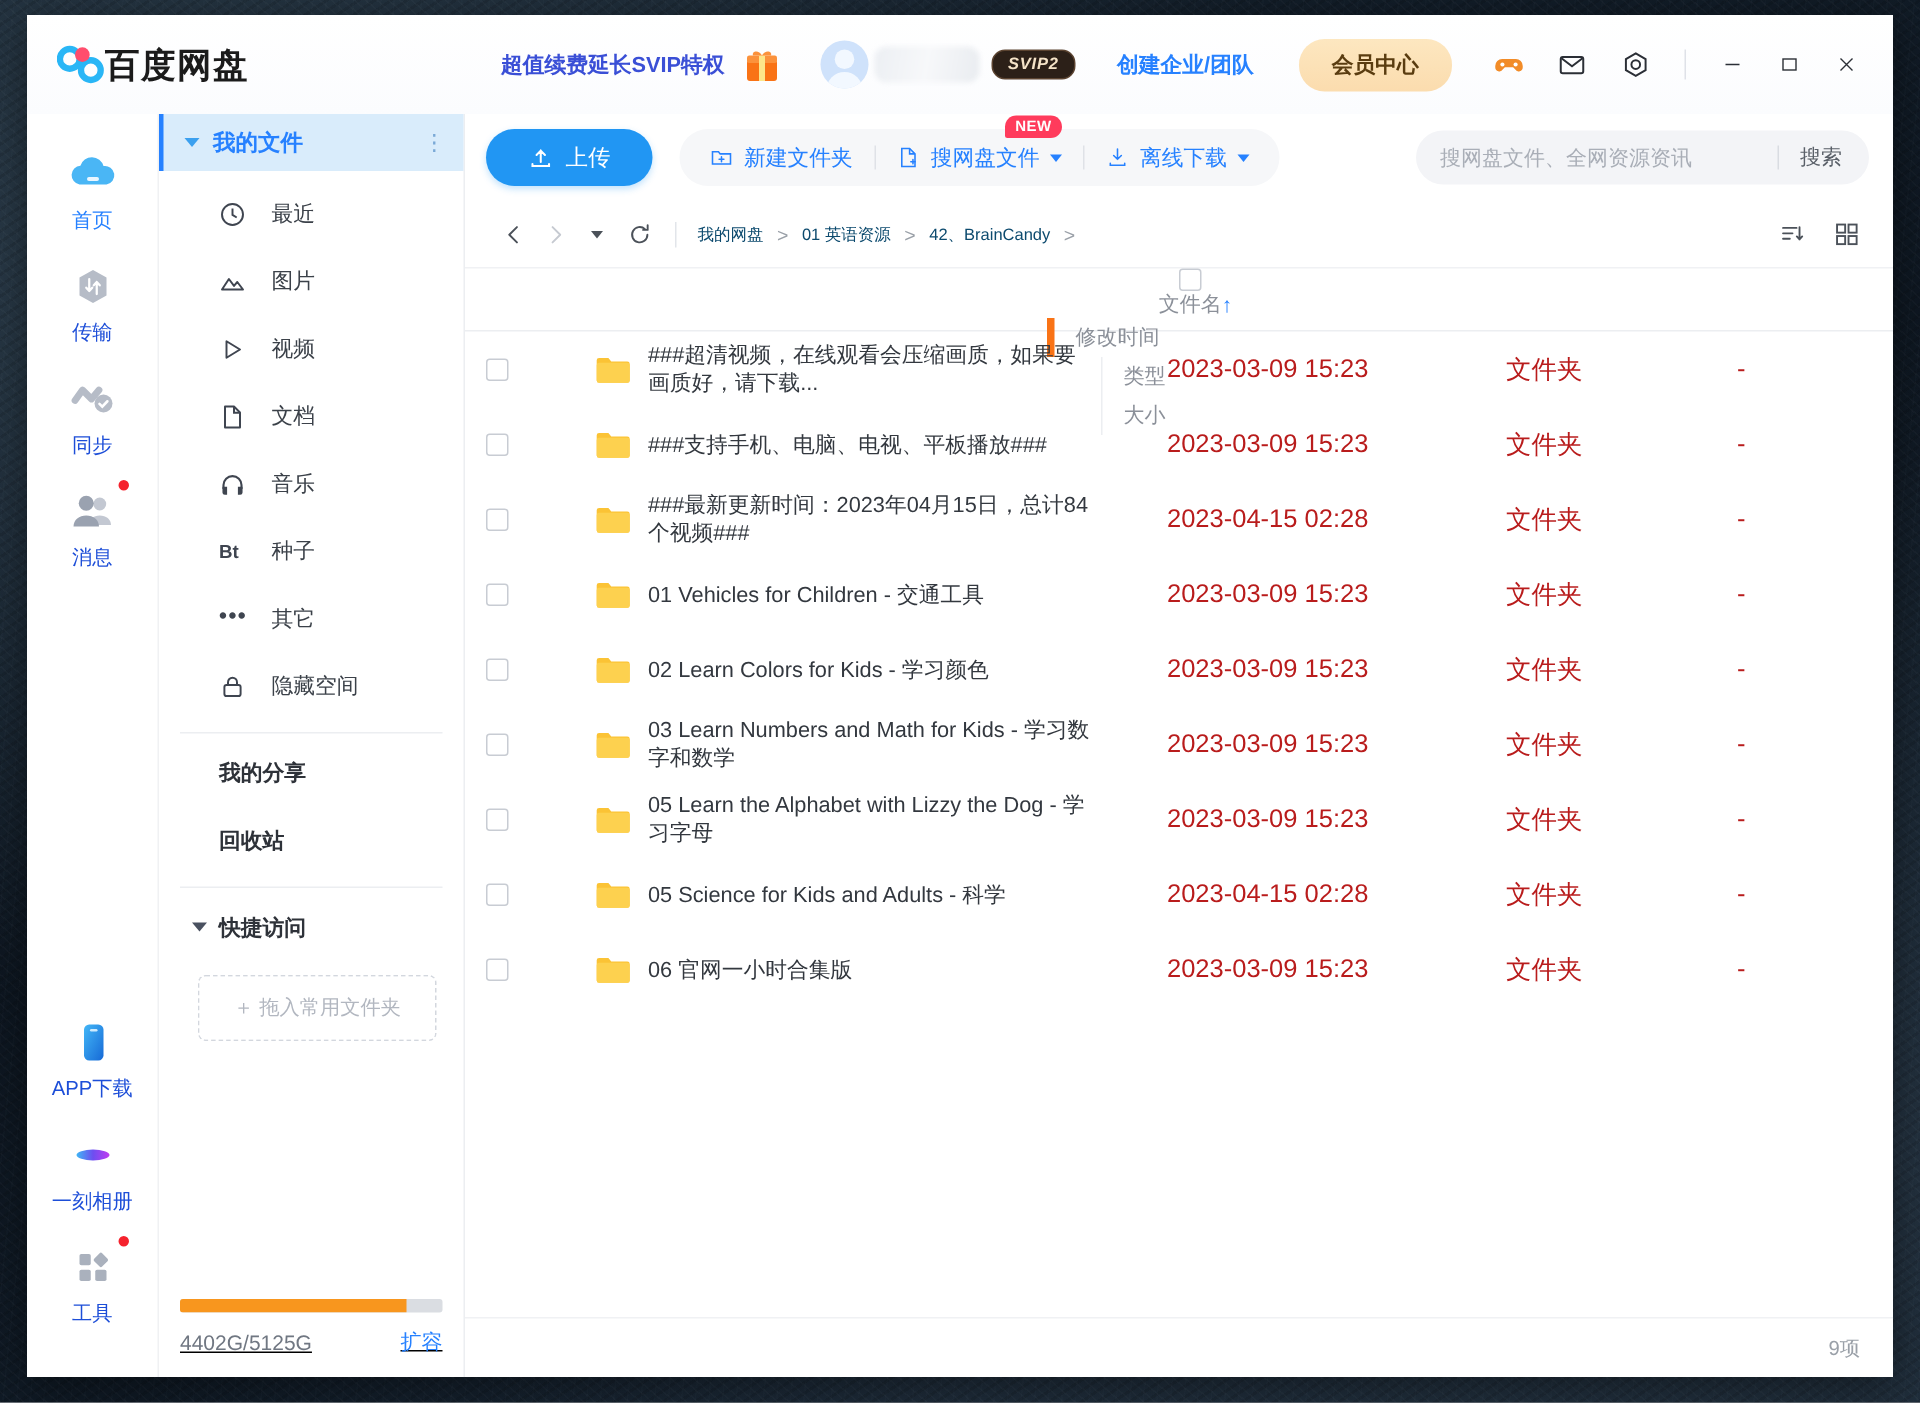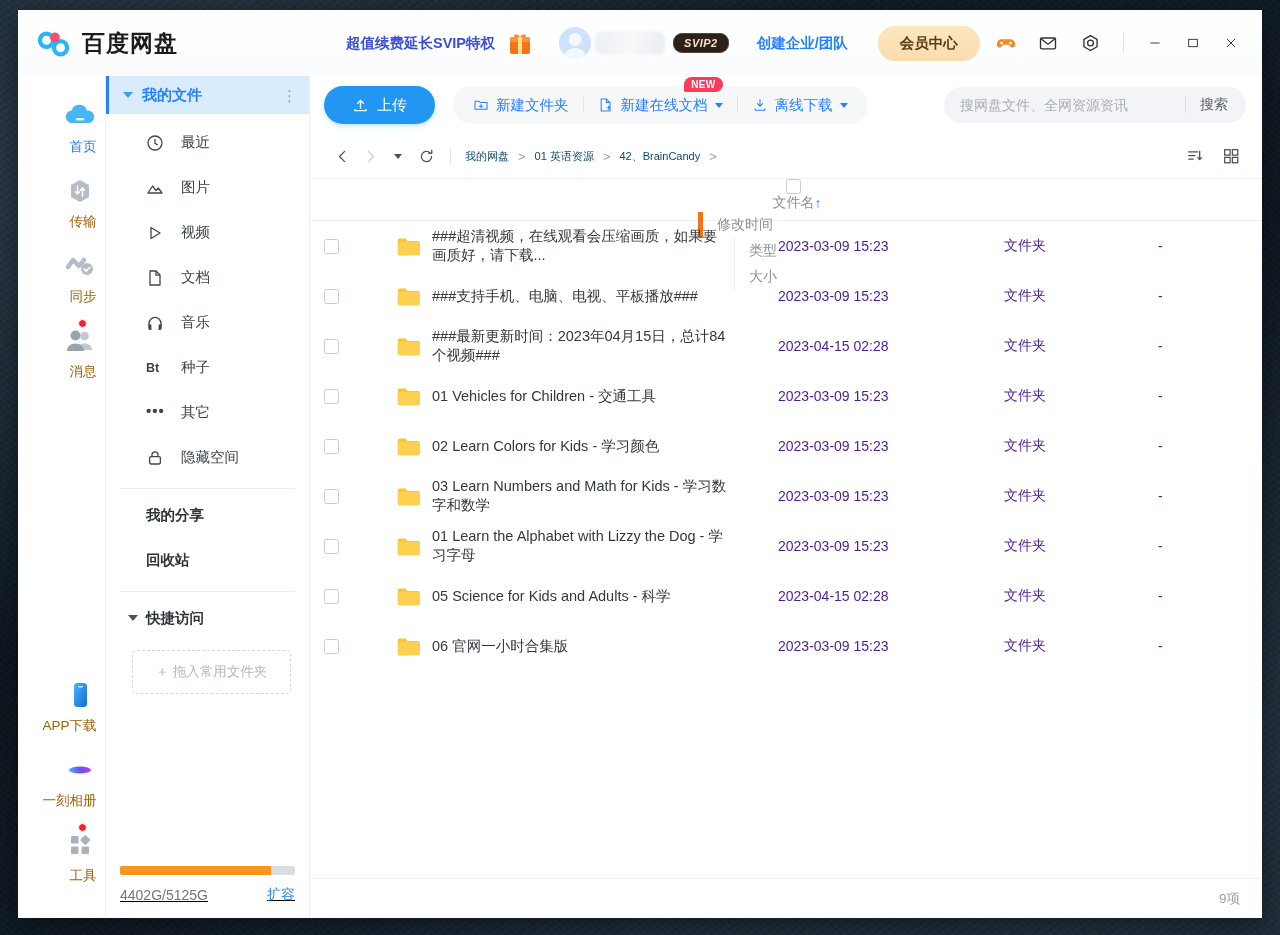--- a/index.html
+++ b/index.html
@@ -40,21 +40,21 @@
   }
 
   
   .titlebar {
     height: 66px;
     background: linear-gradient(180deg,#ffffff 0%, #fbfcfe 100%);
     display: flex; align-items: center;
     padding: 0 14px 0 20px;
     position: relative;
   }
-  .brand { display: flex; align-items: flex-end; gap: 12px; }
+  .brand { display: flex; align-items: center; }
   .brand-logo { width: 32px; height: 30px; flex: none; }
   .brand-name {
     font-size: 23px; font-weight: bold; color: #1b1b1b;
     letter-spacing: 1px;
   }
 
   .title-center { display: flex; align-items: center; gap: 12px; margin-left: 168px; }
   .svip-promo {
     color: #3a4fd6; font-size: 14.5px; font-weight: bold;
     white-space: nowrap; cursor: pointer;
@@ -117,24 +117,24 @@
 
   
   .rail {
     width: 88px; background: #ffffff; flex: none;
     display: flex; flex-direction: column; align-items: center;
     padding-top: 16px; position: relative;
     border-right: 1px solid #f0f1f3;
   }
   .rail-item {
     width: 70px; padding: 9px 0 7px; margin-bottom: 4px;
-    display: flex; flex-direction: column; align-items: flex-end;
+    display: flex; flex-direction: column; align-items: center;
     gap: 7px; cursor: pointer; position: relative; border-radius: 6px;
   }
-  .rail-label { font-size: 13.5px; color: #a16207; white-space: nowrap; }
+  .rail-label { font-size: 13.5px; color: #1d4ed8; white-space: nowrap; }
   .rail-item.active .rail-label { color: #2681ff; }
   .rail-icon { width: 34px; height: 30px; position: relative; }
   .dot-badge {
     position: absolute; right: 10px; top: 2px;
     width: 9px; height: 9px; border-radius: 50%;
     background: #f5222d; border: 1.5px solid #fff;
   }
   .rail-bottom { margin-top: auto; padding-bottom: 22px; width: 100%;
     display:flex; flex-direction:column; align-items:center; }
 
@@ -272,21 +272,21 @@
   .sort-arrow { color:#2681ff; font-size:14px; margin-left:auto; padding-right:14px; }
   .col-time { width: 190px; flex:none; border-left: 5px solid #f97316; padding-left: 14px; height:26px; display:flex; align-items:center; }
   .col-type { width: 118px; flex:none; border-left: 1px solid #eceef1; padding-left: 14px; height:26px; display:flex; align-items:center; }
   .col-size { width: 118px; flex:none; border-left: 1px solid #eceef1; padding-left: 14px; height:26px; display:flex; align-items:center; }
 
   .rows { flex: 1; overflow: hidden; }
   .row {
     height: 50px; display: flex; align-items: center;
     padding-left: 14px; font-size: 14.5px; color: #33383f; cursor: default; gap: 36px;
   }
-  .row .col-time, .row .col-type, .row .col-size { border: none; color: #4c1d95; font-size: 14px; }
+  .row .col-time, .row .col-type, .row .col-size { border: none; color: #b91c1c; font-size: 17px; }
   .name-cell { display:flex; align-items:center; gap:12px; padding-left:22px; flex:1; min-width:0; }
   .folder-ico { width: 23px; height: 19px; flex: none; }
 
   .statusbar {
     height: 40px; border-top: 1px solid #f0f1f4;
     display: flex; align-items: center; justify-content: flex-end;
     padding-right: 22px; font-size: 13.5px; color: #9aa0a8;
   }
 </style>
 </head>
@@ -579,21 +579,21 @@
           </div>
 
           <div class="tool-div"></div>
 
           <div class="tool-btn">
             <svg viewBox="0 0 20 20" width="16" height="16" fill="none" stroke="#2681ff" stroke-width="1.3">
               <path d="M4 2.5h6.5L15 7v10.5H4z"></path>
                 <path d="M10.5 2.5V7H15"></path>
                 <path d="M11.5 13.5h3.6M13.3 11.7v3.6" stroke-linecap="round"></path>
             </svg>
-            <span>新建在线文档</span>
+            <span>搜网盘文件</span>
             <span class="arrow-dn"></span>
             <span class="new-badge">NEW</span>
           </div>
 
           <div class="tool-div"></div>
 
           <div class="tool-btn">
             <svg viewBox="0 0 20 20" width="16" height="16" fill="none" stroke="#2681ff" stroke-width="1.3">
               <path d="M10 3v8.5M10 11.5L6.8 8.3M10 11.5l3.2-3.2M4 14.8v1.7h12v-1.7" stroke-linecap="round"></path>
             </svg>
@@ -747,21 +747,21 @@
             <div class="col-type">文件夹</div>
             <div class="col-size">-</div>
           </div>
           <div class="row">
             <div class="chk"></div>
             <div class="name-cell">
               <svg class="folder-ico" viewBox="0 0 23 19">
   <path d="M0.8 3.2a1.6 1.6 0 0 1 1.6-1.6h6.2l1.9 2.4h10.7a1.6 1.6 0 0 1 1.6 1.6v11a1.6 1.6 0 0 1-1.6 1.6H2.4A1.6 1.6 0 0 1 0.8 16.6z" fill="#fbc335"></path>
   <path d="M0.8 6.4a1.6 1.6 0 0 1 1.6-1.6h18.8a1.6 1.6 0 0 1 1.6 1.6v10.2a1.6 1.6 0 0 1-1.6 1.6H2.4a1.6 1.6 0 0 1-1.6-1.6z" fill="#fdd14f"></path>
 </svg>
-              <span class="fname">01 Learn the Alphabet with Lizzy the Dog - 学习字母</span>
+              <span class="fname">05 Learn the Alphabet with Lizzy the Dog - 学习字母</span>
             </div>
             <div class="col-time">2023-03-09 15:23</div>
             <div class="col-type">文件夹</div>
             <div class="col-size">-</div>
           </div>
           <div class="row">
             <div class="chk"></div>
             <div class="name-cell">
               <svg class="folder-ico" viewBox="0 0 23 19">
   <path d="M0.8 3.2a1.6 1.6 0 0 1 1.6-1.6h6.2l1.9 2.4h10.7a1.6 1.6 0 0 1 1.6 1.6v11a1.6 1.6 0 0 1-1.6 1.6H2.4A1.6 1.6 0 0 1 0.8 16.6z" fill="#fbc335"></path>

